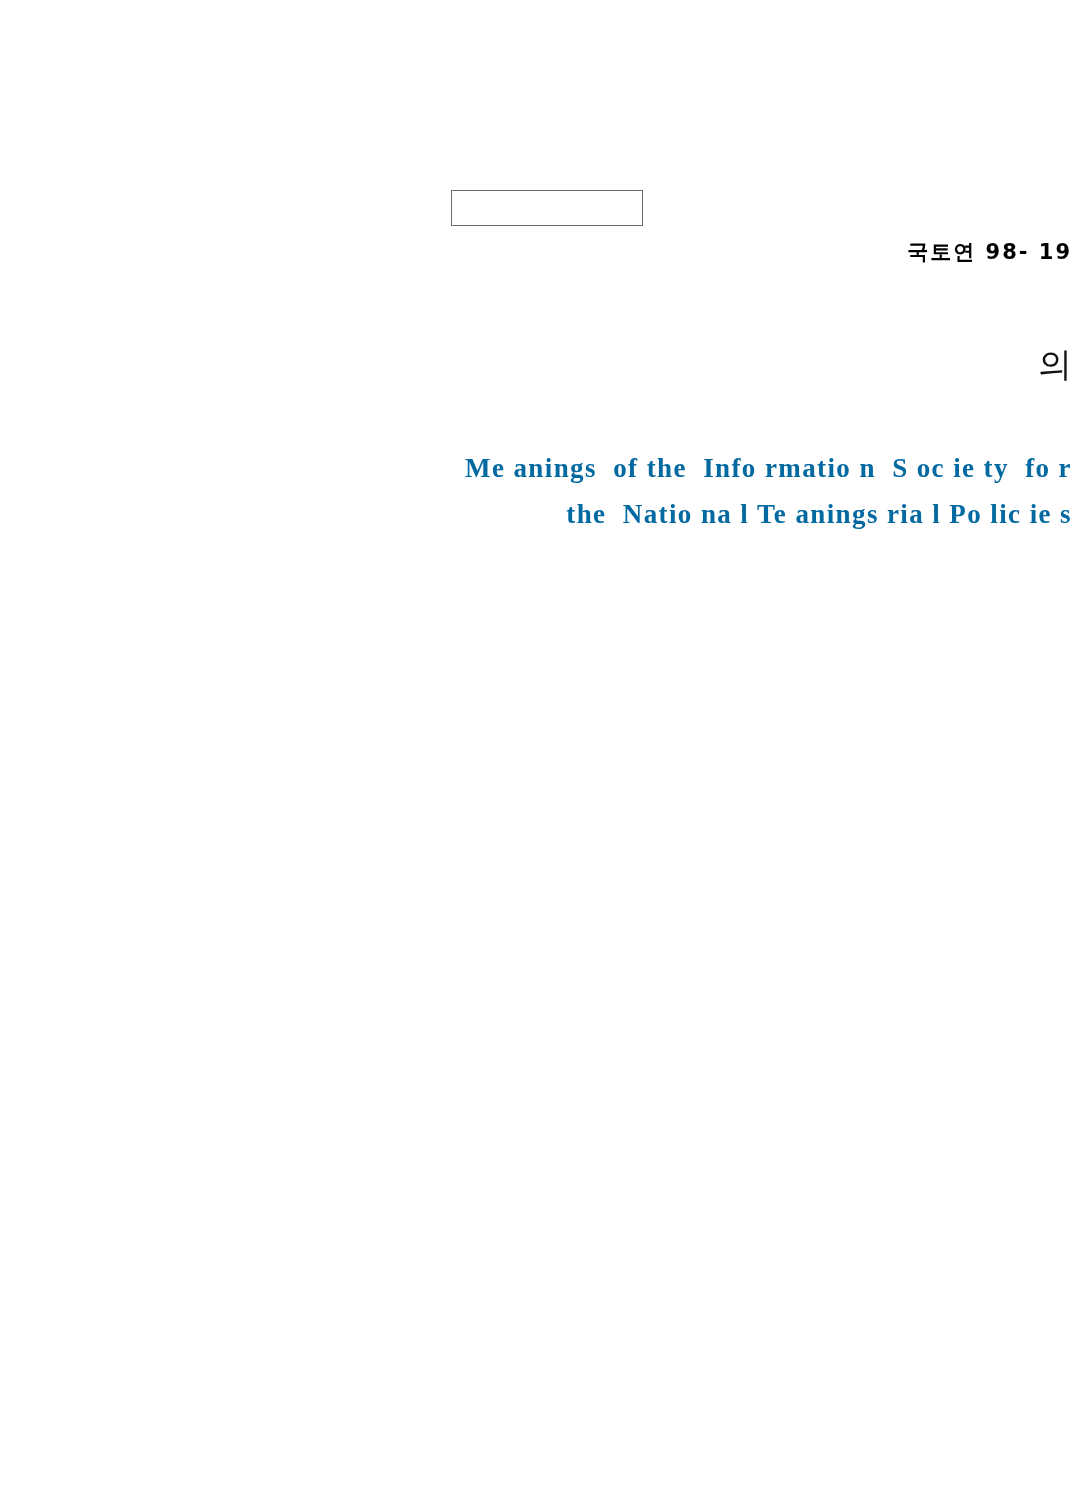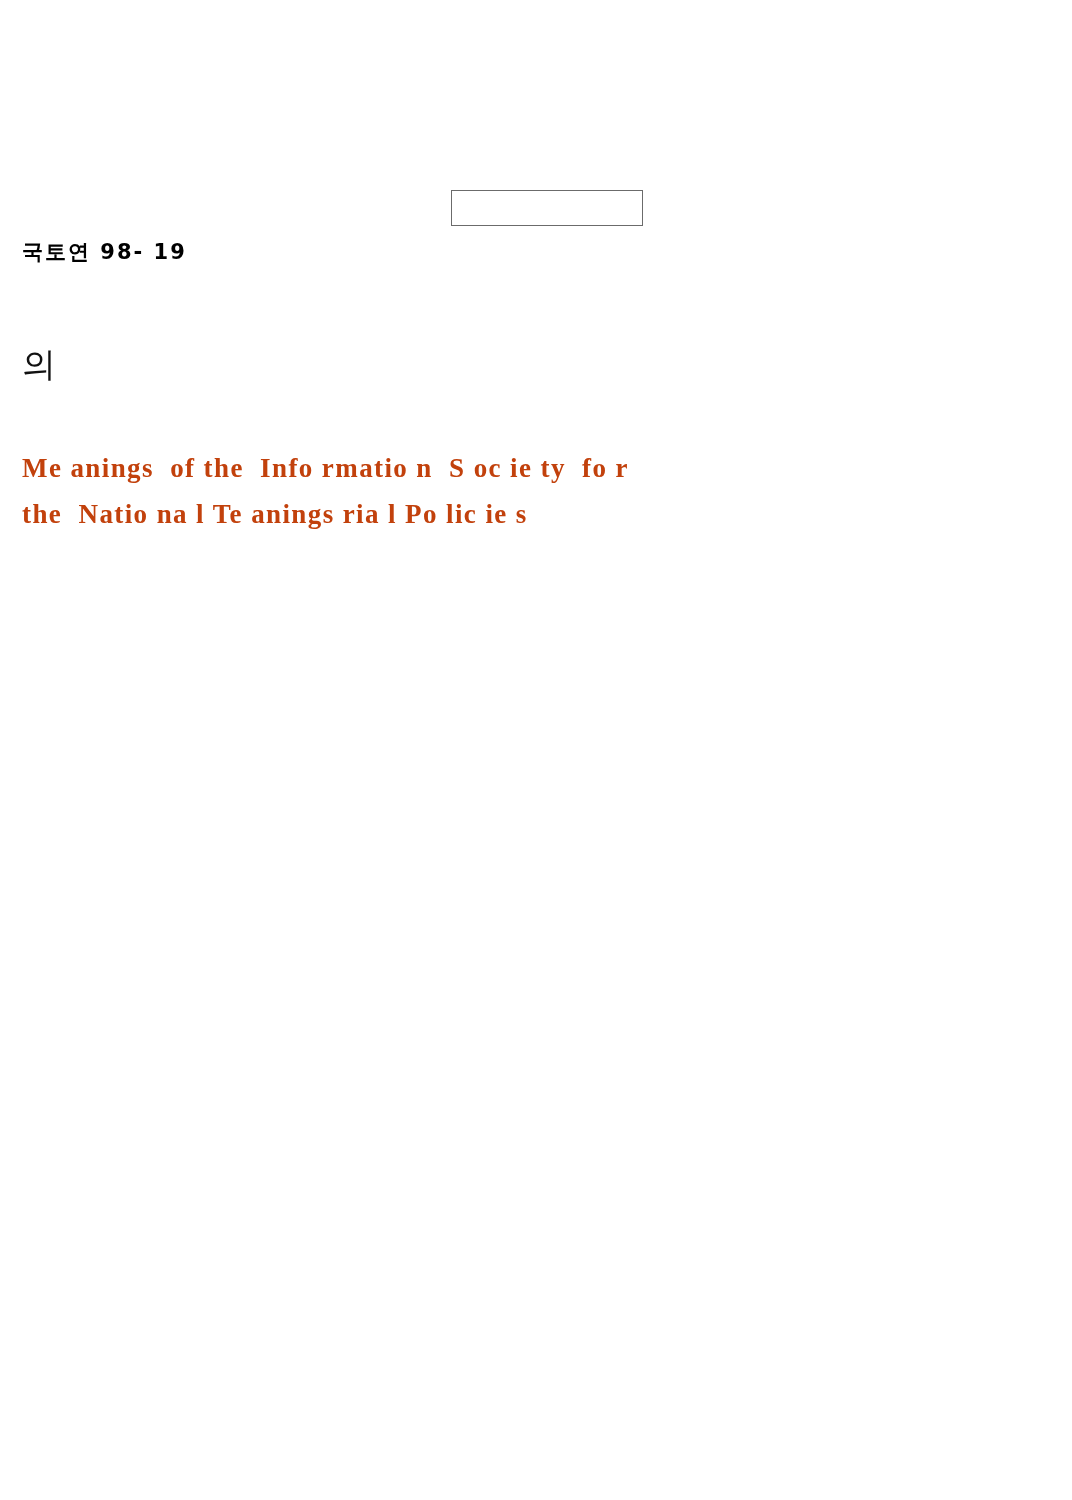--- a/index.html
+++ b/index.html
@@ -19,21 +19,21 @@
     position: relative;
     width: 1072px;
     height: 1500px;
     background: #ffffff;
   }
   .title-block {
     position: absolute;
     left: 0;
     right: 0;
     top: 190px;
-    text-align: left;
+    text-align: right;
     padding-left: 22px;
   }
   .report-box {
     width: 192px;
     height: 36px;
     margin: 0 auto;
     border: 1px solid #6b6b6b;
     background: #ffffff;
     box-sizing: border-box;
   }
@@ -53,21 +53,21 @@
     color: #111111;
     line-height: 1.2;
   }
   .english-title {
     margin-top: 60px;
     font-family: "Liberation Serif", serif;
     font-size: 27px;
     font-weight: bold;
     letter-spacing: 1.4px;
     line-height: 1.72;
-    color: #c2410c;
+    color: #0369a1;
   }
   .english-title .line {
     display: block;
     white-space: pre;
   }
 </style>
 </head>
 <body>
 
 <div class="page">

